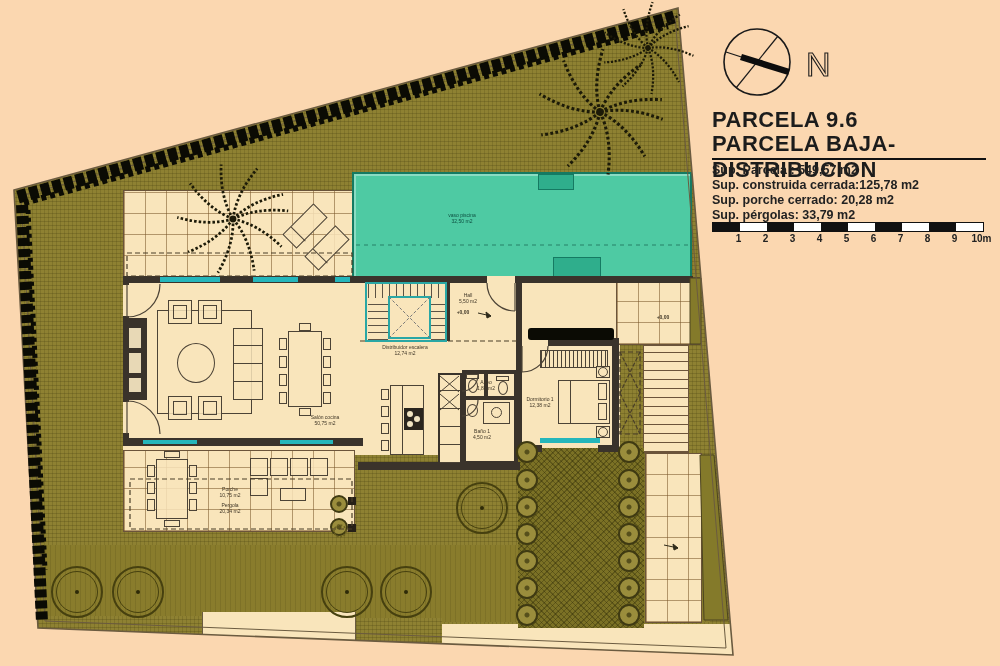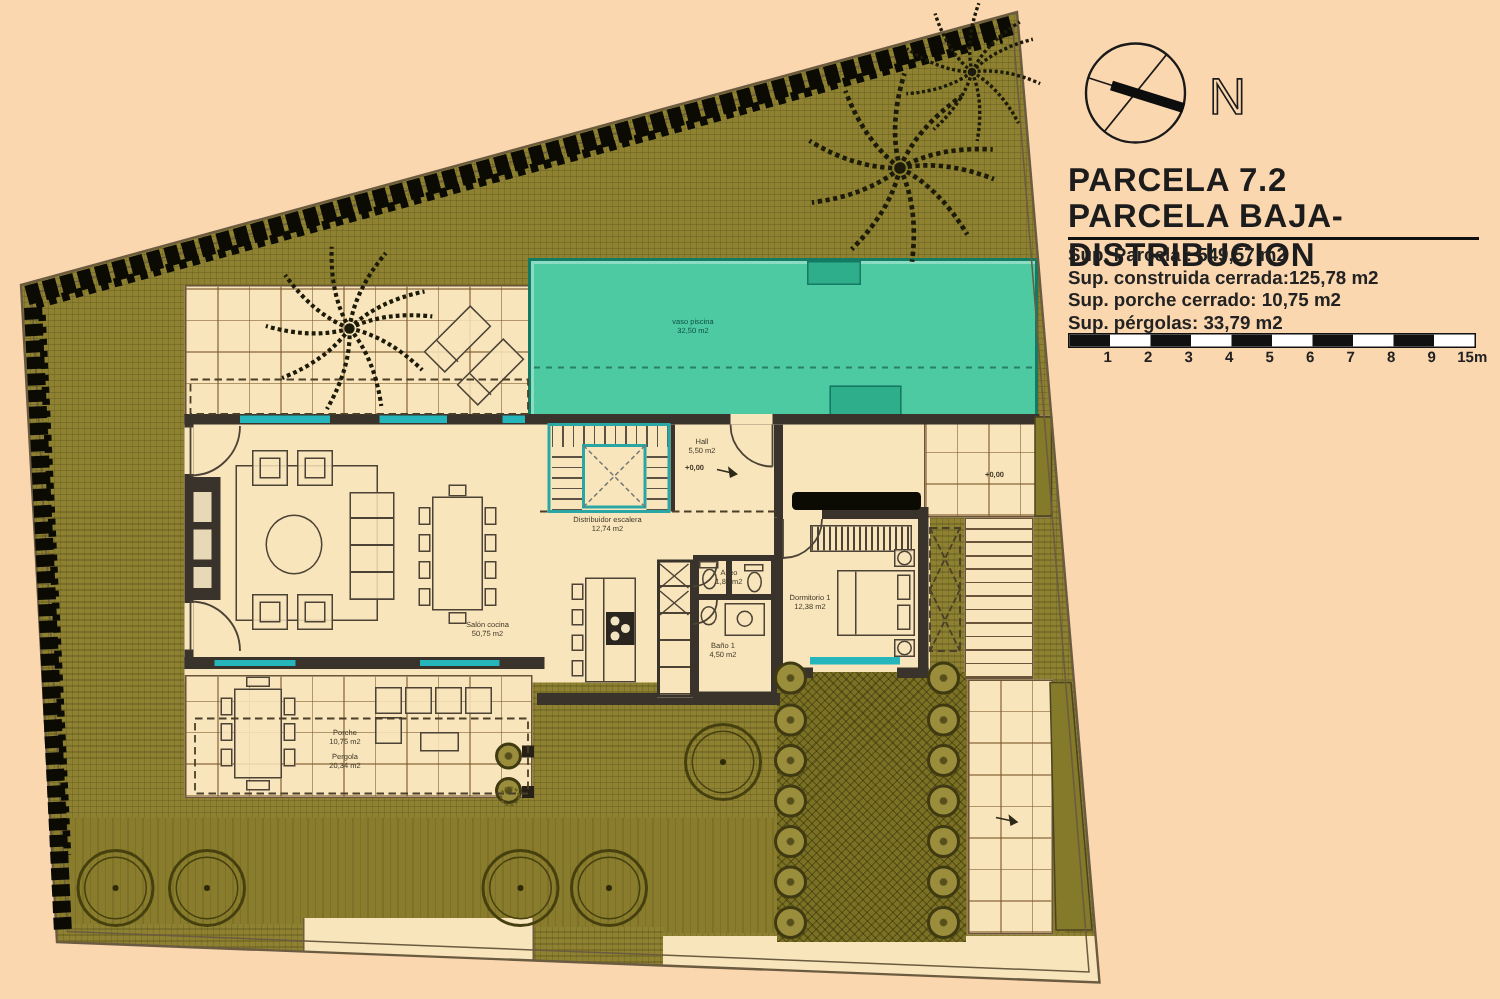--- a/index.html
+++ b/index.html
@@ -379,26 +379,26 @@
     </div>
     <div class="lbl" style="left:203px;top:502px;width:54px">
       <span>Pergola</span><br><span>20,34 m2</span>
     </div>
     <div class="lbl" style="left:648px;top:314px;width:30px;font-weight:bold">
       <span>+0,00</span>
     </div>
   </div>
 
   <div>
-    <div class="tb tb-title" style="left:712px;top:107px">PARCELA 7.2</div>
+    <div class="tb tb-title" style="left:712px;top:107px">PARCELA 9.6</div>
     <div class="tb tb-title" style="left:712px;top:131px">PARCELA BAJA- DISTRIBUCION</div>
     <div class="tb-underline" style="left:712px;top:158px;width:274px"></div>
     <div class="tb-line" style="left:712px;top:163px">Sup. Parcela : 549,57 m2</div>
     <div class="tb-line" style="left:712px;top:178px">Sup. construida cerrada:125,78 m2</div>
-    <div class="tb-line" style="left:712px;top:193px">Sup. porche cerrado: 10,75 m2</div>
+    <div class="tb-line" style="left:712px;top:193px">Sup. porche cerrado: 20,28 m2</div>
     <div class="tb-line" style="left:712px;top:208px">Sup. pérgolas: 33,79 m2</div>
 
     <div class="sbar" style="left:712px;top:222px">
       <i class="b"></i>
         <i></i>
         <i class="b"></i>
         <i></i>
         <i class="b"></i>
         <i></i>
         <i class="b"></i>
@@ -409,17 +409,17 @@
     <div class="snum" style="left:725px;top:233px">
       <span>1</span>
         <span>2</span>
       <span>3</span>
         <span>4</span>
       <span>5</span>
         <span>6</span>
       <span>7</span>
         <span>8</span>
       <span>9</span>
-        <span>15m</span>
+        <span>10m</span>
     </div>
   </div>
 
 </div>
 
 </body></html>

